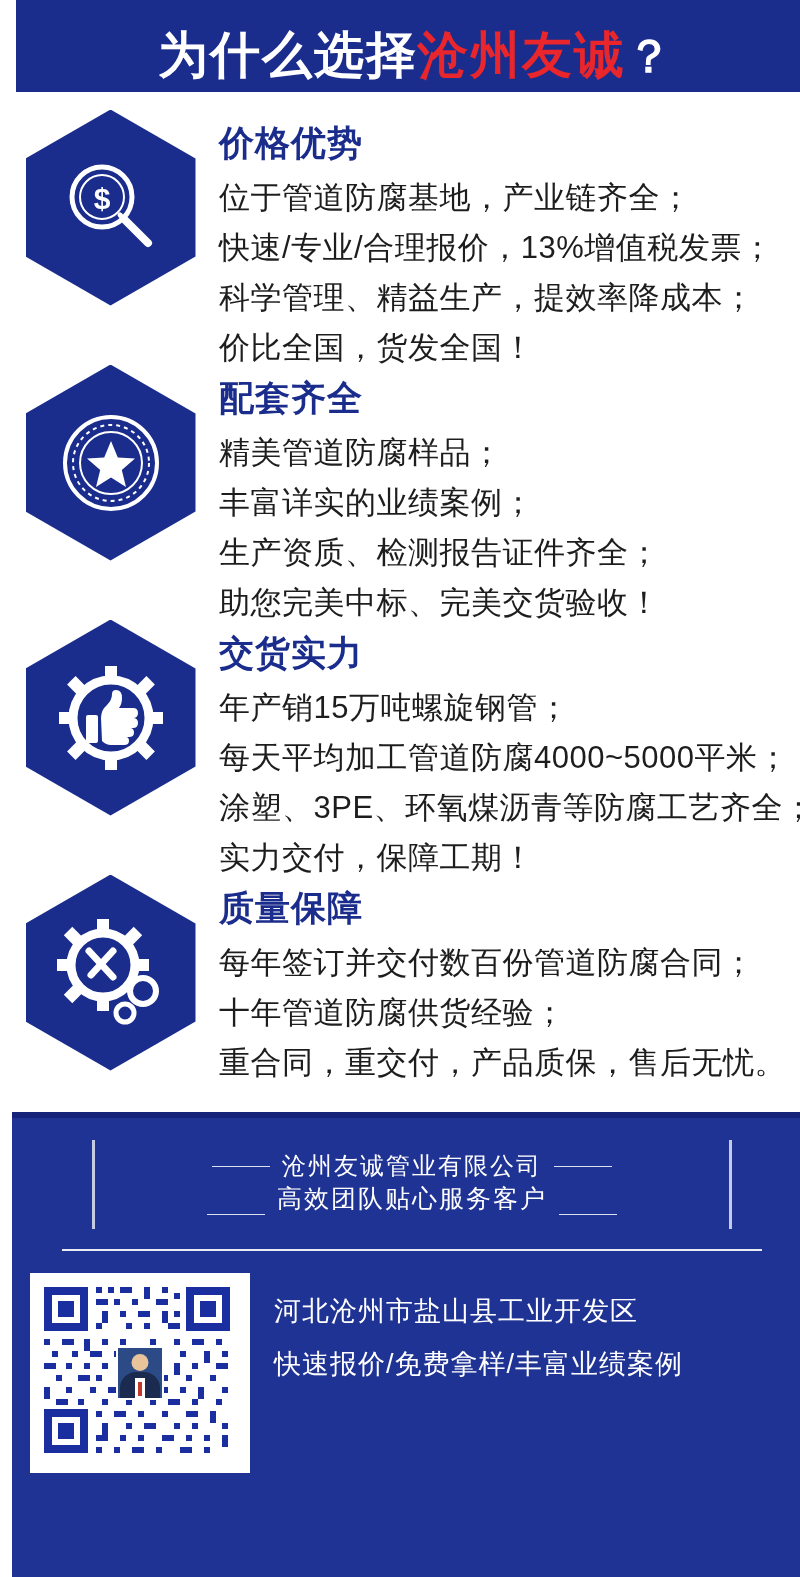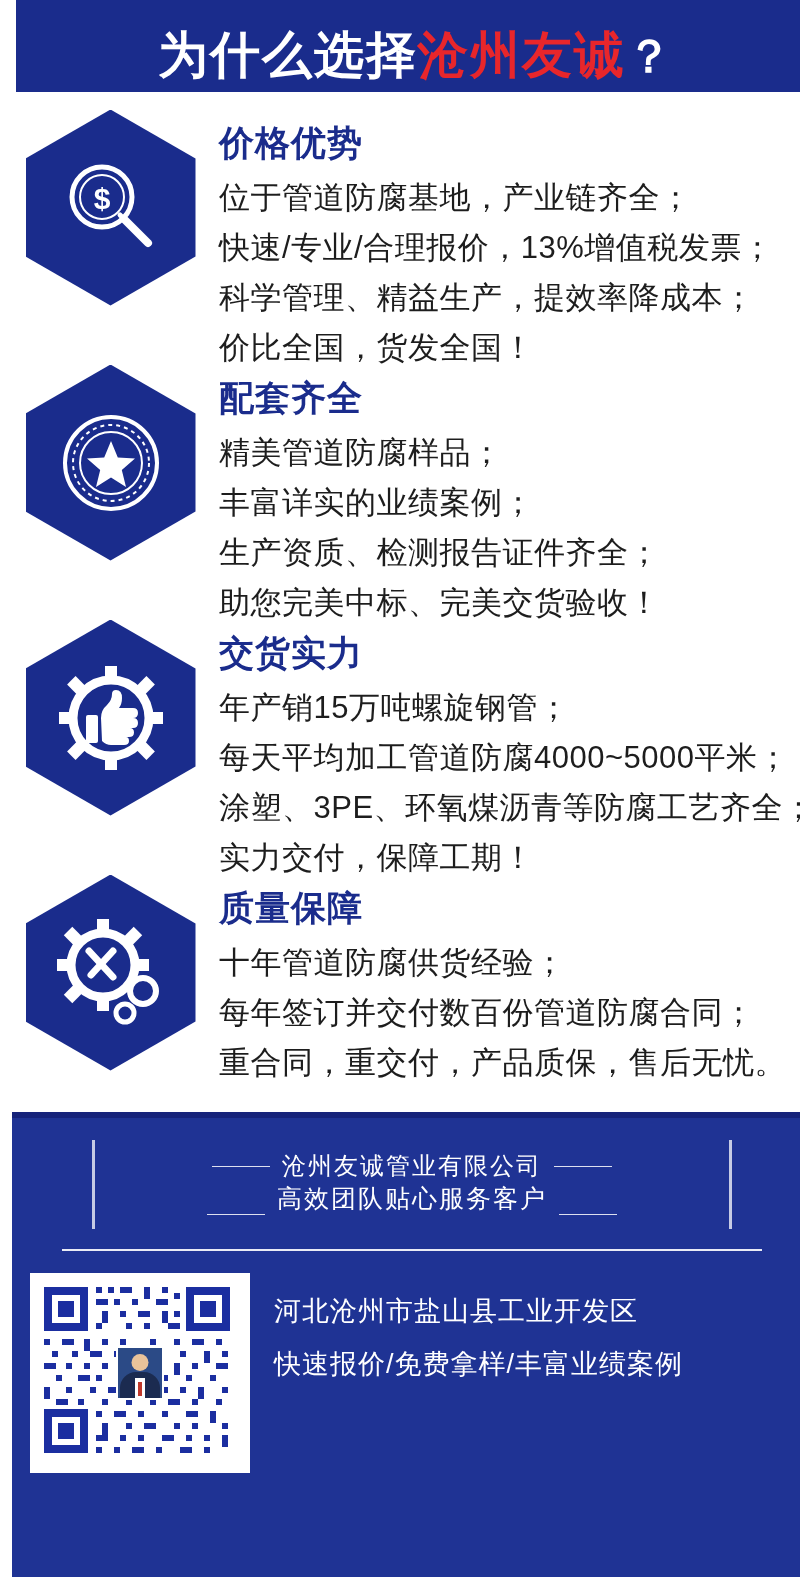--- a/index.html
+++ b/index.html
@@ -354,22 +354,22 @@
               <line x1="38" y1="38" x2="62" y2="64"></line>
               <line x1="62" y1="38" x2="40" y2="62"></line>
             </g>
             <circle cx="92" cy="78" r="13" fill="none" stroke="#ffffff" stroke-width="6"></circle>
             <circle cx="74" cy="100" r="9" fill="none" stroke="#ffffff" stroke-width="5"></circle>
           </svg>
         </div>
       </div>
       <div class="ftext">
         <div class="ftitle">质量保障</div>
+        <div class="fline">每年签订并交付数百份管道防腐合同；</div>
         <div class="fline">十年管道防腐供货经验；</div>
-        <div class="fline">每年签订并交付数百份管道防腐合同；</div>
         <div class="fline">重合同，重交付，产品质保，售后无忧。</div>
       </div>
     </div>
 
   </div>
 
   <div class="footer">
 
     <div class="slogan-box">
       <div class="slogan-top">

